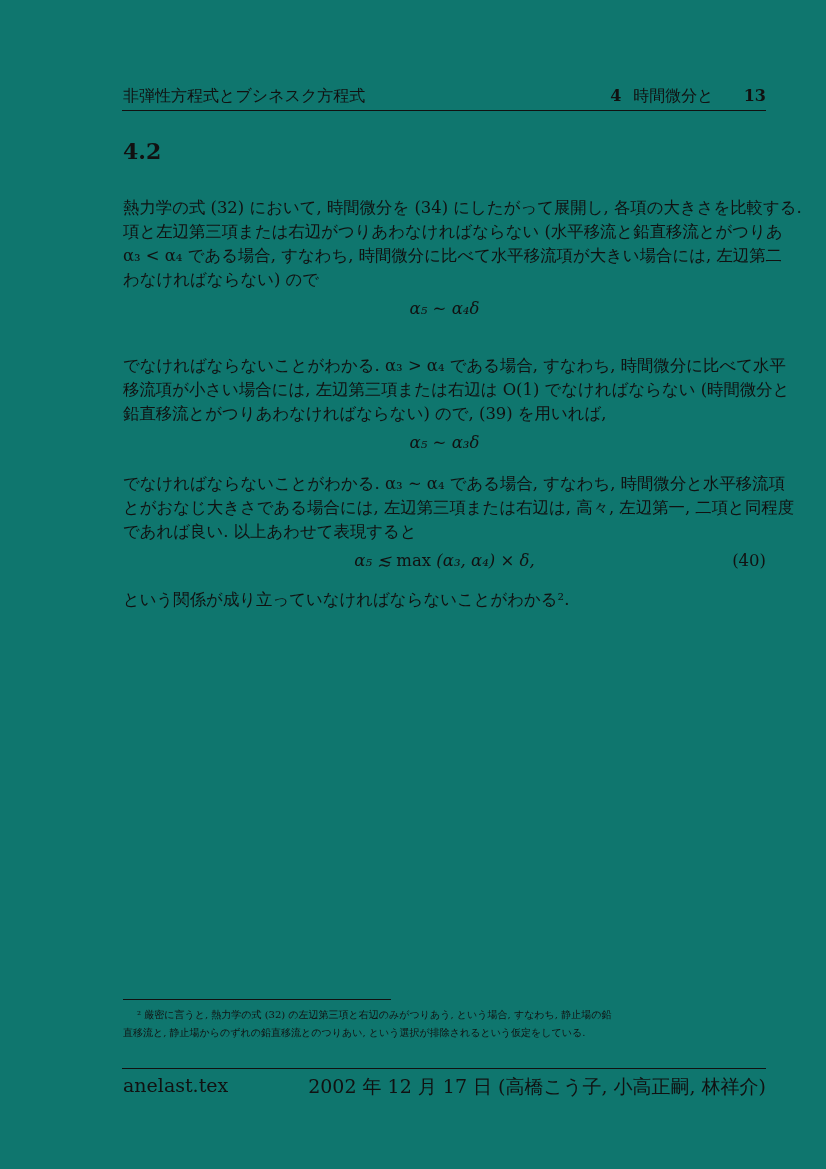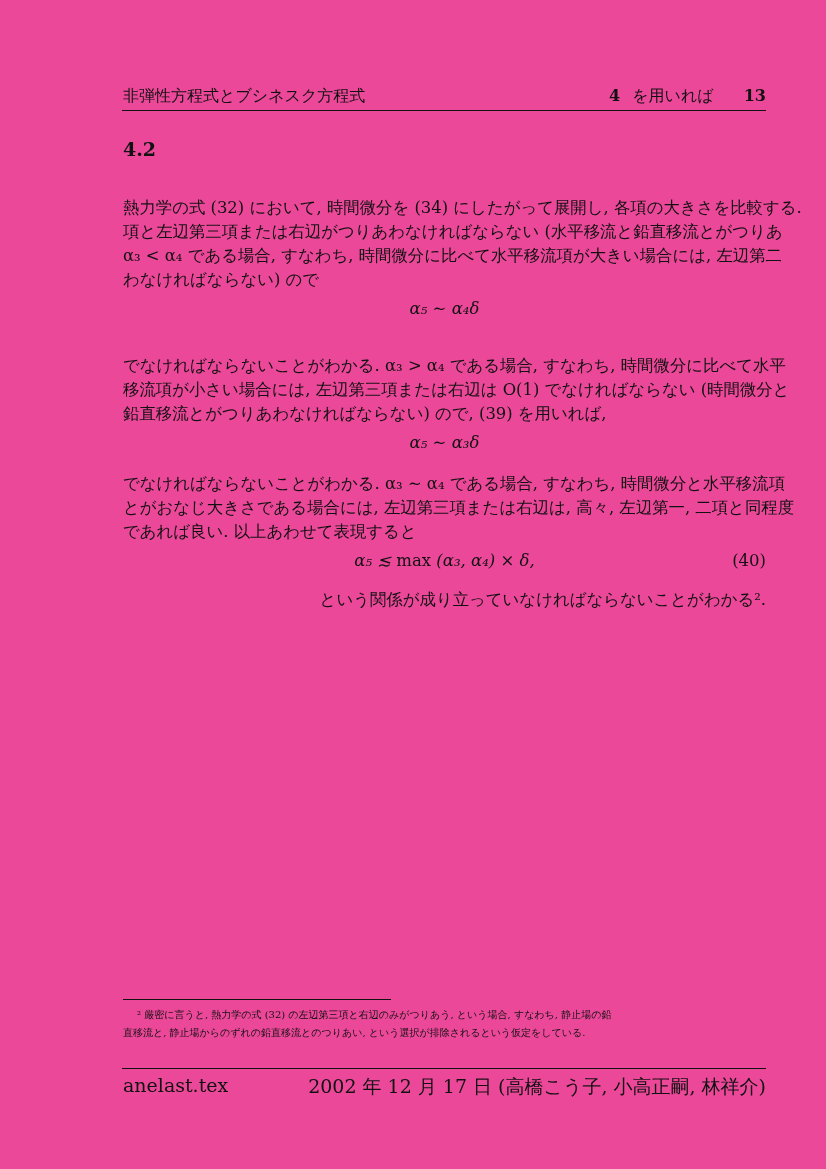--- a/index.html
+++ b/index.html
@@ -2,21 +2,21 @@
 <html><head>
 <meta charset="utf-8">
 <style>
   html, body {
     margin: 0; padding: 0;
     background: #ffffff;
   }
   .page {
     position: relative;
     width: 826px; height: 1169px;
-    background: #ec4899;
+    background: #0f766e;
     color: #111111;
     font-family: "DejaVu Serif", "Liberation Serif", serif;
     overflow: hidden;
   }
 
   
   .header {
     position: absolute; top: 86px; left: 123px; width: 643px;
     display: flex; justify-content: space-between; align-items: baseline;
     font-size: 16px;
@@ -26,32 +26,32 @@
   .header .sec-title { }
   .header .pagenum { font-weight: bold; margin-left: 30px; }
   .hrule {
     position: absolute; top: 110px; left: 122px; width: 644px;
     border-top: 1.6px solid #111111;
   }
 
   
   .heading {
     position: absolute; top: 138px; left: 123px;
-    font-size: 19px; font-weight: bold;
+    font-size: 22px; font-weight: bold;
     display: flex; align-items: baseline;
   }
   .heading .hnum { margin-right: 22px; }
 
   
   .body { position: absolute; top: 196px; left: 123px; width: 643px; font-size: 16.4px; }
   .para .line { line-height: 24px; white-space: nowrap; }
   .para { margin: 0; }
   .p2 { margin-top: 32px; }
   .p3 { margin-top: 16px; }
-  .p4 { margin-top: 12px; text-align: right; }
+  .p4 { margin-top: 12px; }
 
   .equation {
     position: relative;
     margin-top: 4px; margin-bottom: 14px;
     height: 26px; line-height: 26px;
     text-align: center;
     font-size: 16.5px;
   }
   .math { font-style: italic; }
   .math .rm { font-style: normal; }
@@ -79,21 +79,21 @@
 </style>
 </head>
 <body>
 
 <div class="page">
 
   <div class="header">
     <span>非弾性方程式とブシネスク方程式</span>
     <span class="hright">
       <span class="sec-num">4</span>
-      <span class="sec-title">を用いれば</span>
+      <span class="sec-title">時間微分と</span>
       <span class="pagenum">13</span>
     </span>
   </div>
   <div class="hrule"></div>
 
   <div class="heading">
     <span class="hnum">4.2</span>
   </div>
 
   <div class="body">

